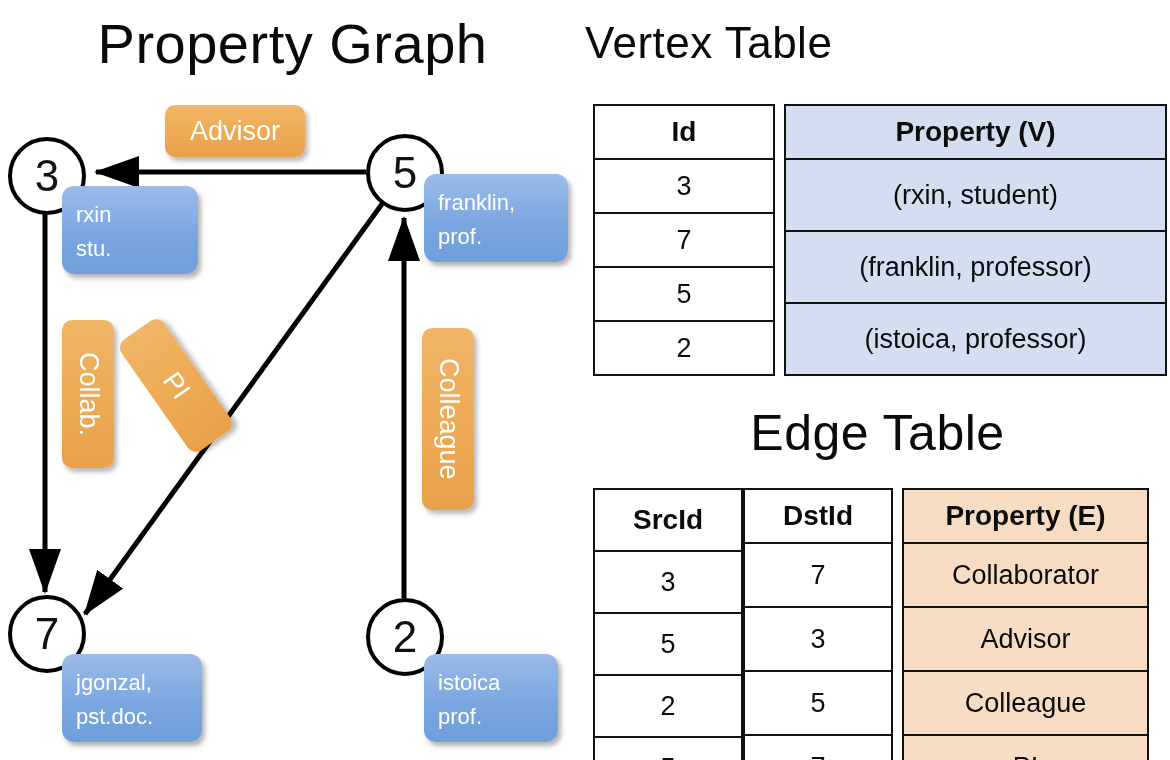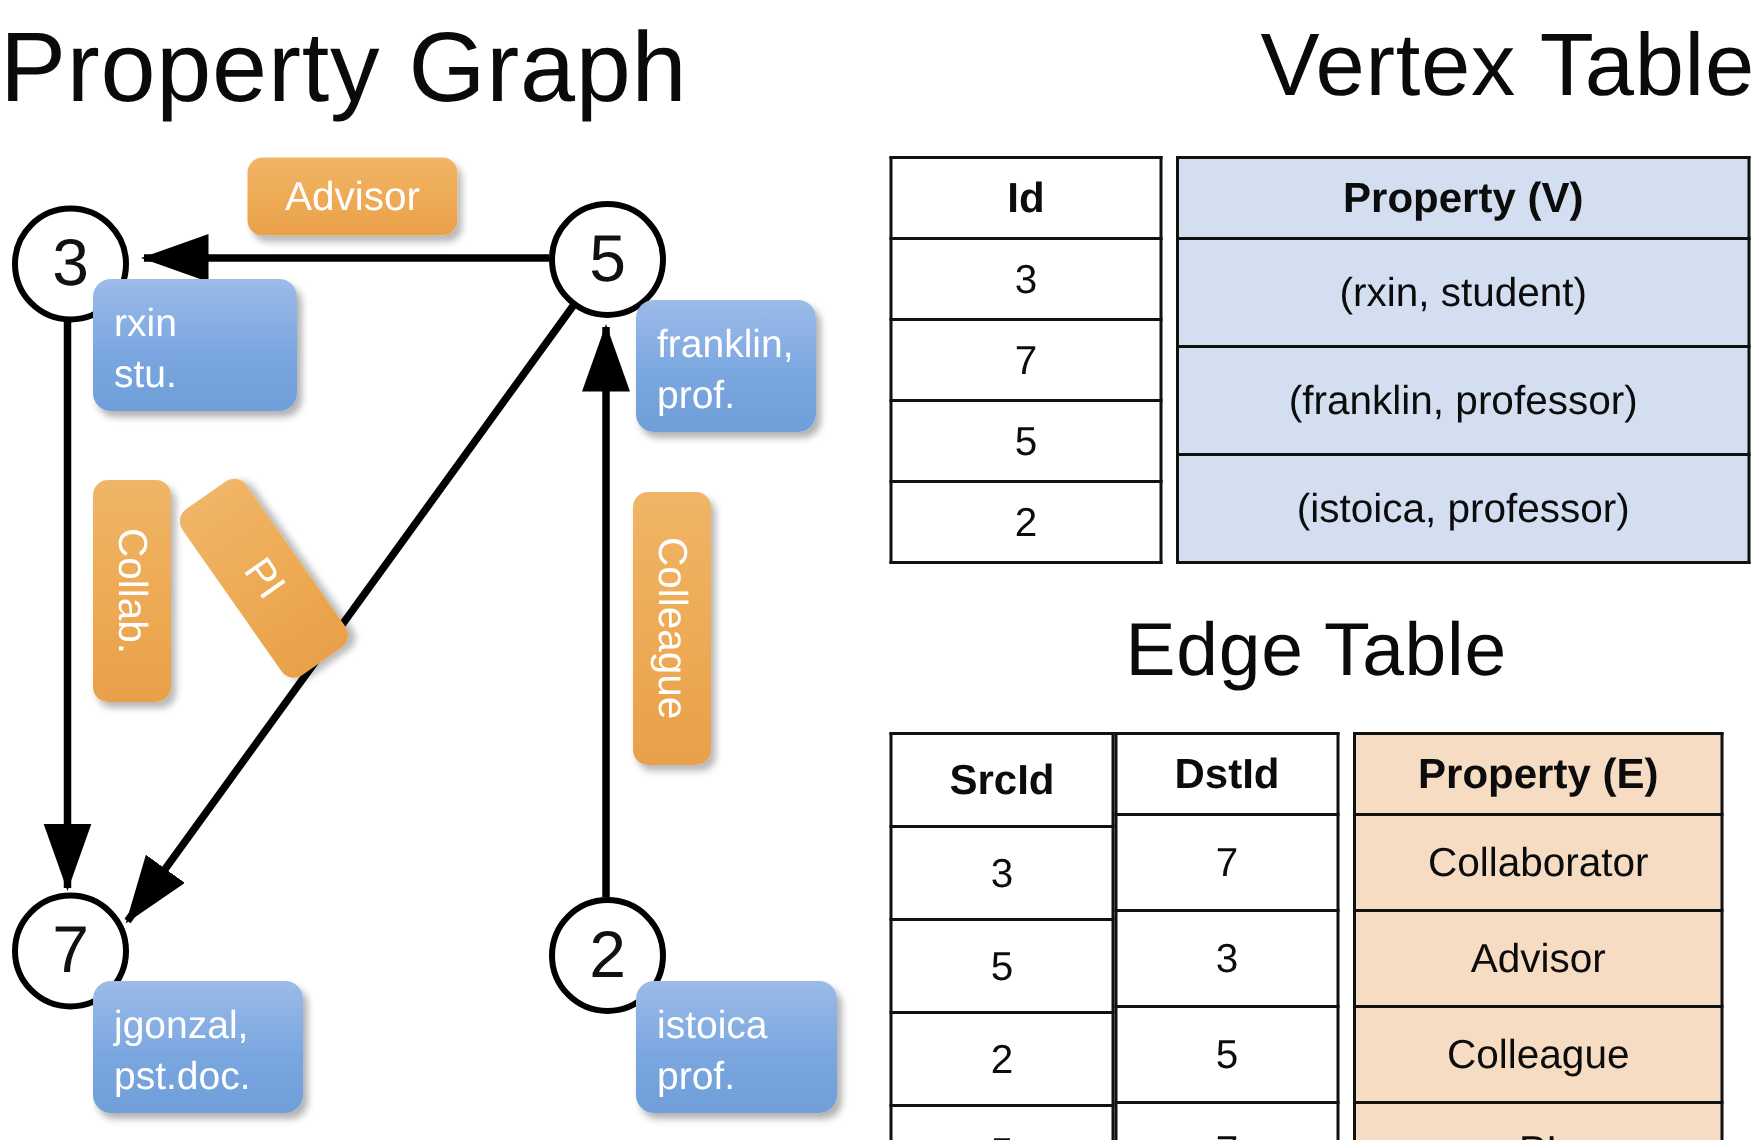--- a/index.html
+++ b/index.html
@@ -20,27 +20,28 @@
   .title {
     position: absolute;
     font-family: "Liberation Sans", sans-serif;
     font-weight: 300;
     color: #0a0a0a;
     letter-spacing: 0.5px;
     white-space: nowrap;
   }
   #title-property-graph {
     left: 0; top: 14px; width: 585px;
-    font-size: 66px;
+    text-align: center;
+    font-size: 56px;
     line-height: 60px;
   }
   #title-vertex-table {
     left: 585px; top: 14px; width: 585px;
-    text-align: right;
-    font-size: 59px;
+    text-align: left;
+    font-size: 44px;
     line-height: 58px;
   }
   #title-edge-table {
     left: 585px; top: 404px; width: 585px;
     text-align: center;
     font-size: 50px;
     line-height: 58px;
   }
 
   
@@ -77,28 +78,28 @@
   #node-7 { left: 8px;  top: 595px; }
   #node-2 { left: 366px; top: 598px; }
 
   
   .prop-box {
     position: absolute;
     border-radius: 12px;
     background: linear-gradient(to bottom, #9cbbe8 0%, #7ba7e0 55%, #6f9ed9 100%);
     box-shadow: 3px 4px 5px rgba(0,0,0,0.30);
     color: #ffffff;
-    font-size: 26px;
+    font-size: 22px;
     line-height: 34px;
     padding: 12px 14px;
     box-sizing: border-box;
     z-index: 7;
   }
   #box-rxin     { left: 62px;  top: 186px; width: 136px; height: 88px; }
-  #box-franklin { left: 424px; top: 200px; width: 120px; height: 88px; }
+  #box-franklin { left: 424px; top: 174px; width: 144px; height: 88px; }
   #box-jgonzal  { left: 62px;  top: 654px; width: 140px; height: 88px; }
   #box-istoica  { left: 424px; top: 654px; width: 134px; height: 88px; }
 
   
   .edge-label {
     position: absolute;
     border-radius: 10px;
     background: linear-gradient(to bottom, #f0b567 0%, #eeab55 50%, #e9a04a 100%);
     box-shadow: 3px 4px 5px rgba(0,0,0,0.28);
     color: #ffffff;

